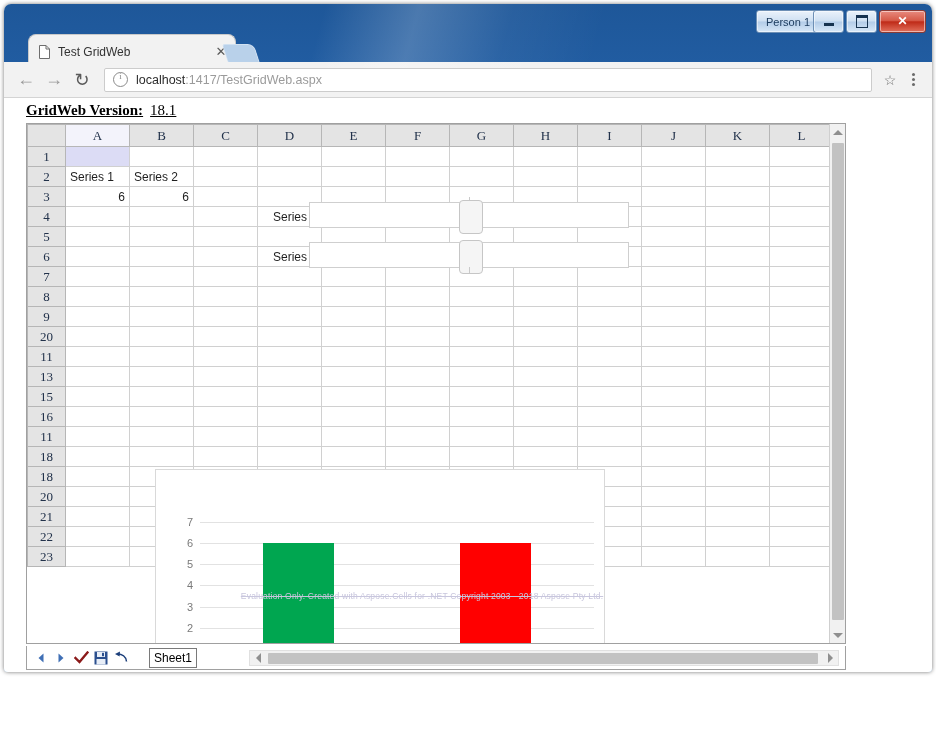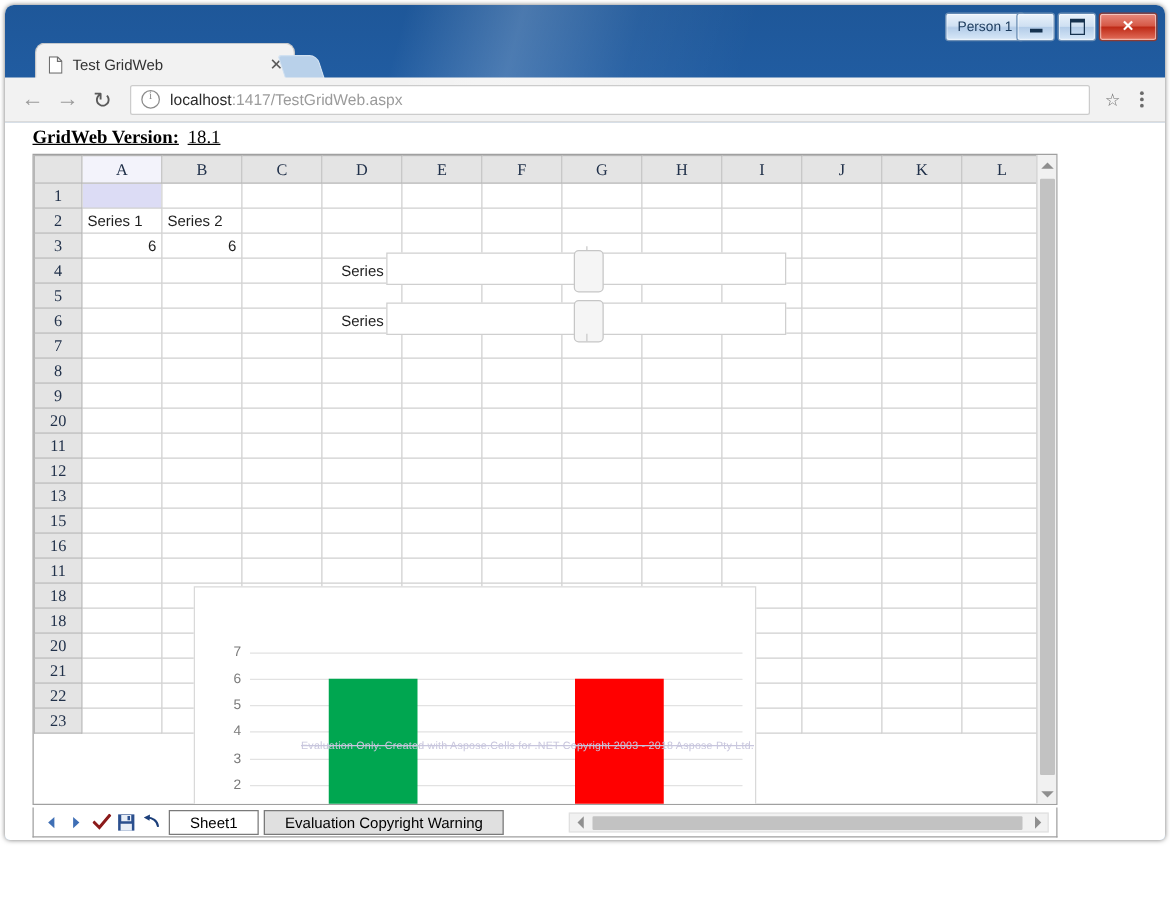--- a/index.html
+++ b/index.html
@@ -213,21 +213,21 @@
   #bottombar{
     position:absolute;left:22px;top:548px;width:820px;height:24px;
     border:1px solid #a0a0a0;border-top:none;background:#ffffff;
     box-sizing:border-box;display:flex;align-items:center;padding:0 4px;
   }
   .tbicon{
     width:20px;height:20px;display:flex;align-items:center;justify-content:center;
     flex:0 0 auto;
   }
   .sheet-tab{
-    height:18px;padding:0 16px;margin-left:4px;
+    height:18px;padding:0 4px;margin-left:18px;
     border:1px solid #7a7a7a;background:#ffffff;
     font-size:12px;color:#000;display:flex;align-items:center;flex:0 0 auto;
   }
   .sheet-tab.warn{background:#e0e0e0;}
   #hscroll{
     flex:1 1 auto;height:16px;margin-left:52px;margin-right:2px;
     background:#f1f1f1;border:1px solid #e0e0e0;box-sizing:border-box;
     position:relative;
   }
   #hscroll .harrow{
@@ -470,35 +470,20 @@
                 <td></td>
                 <td></td>
                 <td></td>
                 <td></td>
                 <td></td>
                 <td></td>
                 <td></td>
               </tr>
               <tr>
                 <th class="rowhdr">11</th>
-                <td></td>
-                <td></td>
-                <td></td>
-                <td></td>
-                <td></td>
-                <td></td>
-                <td></td>
-                <td></td>
-                <td></td>
-                <td></td>
-                <td></td>
-                <td></td>
-              </tr>
-              <tr>
-                <th class="rowhdr">12</th>
                 <td></td>
                 <td></td>
                 <td></td>
                 <td></td>
                 <td></td>
                 <td></td>
                 <td></td>
                 <td></td>
                 <td></td>
                 <td></td>
@@ -734,23 +719,20 @@
         </div>
         <div class="tbicon">
           <svg width="15" height="13" viewBox="0 0 15 13">
             <path d="M12.5 10.5 C12 5.5 8 3 3.5 3" fill="none" stroke="#1c3f7a" stroke-width="1.6"></path>
             <path d="M1 3 L6 0.6 L5.6 5.6 Z" fill="#1c3f7a"></path>
           </svg>
         </div>
         <div class="sheet-tab">
           <span>Sheet1</span>
         </div>
-        <div class="sheet-tab warn">
-          <span>Evaluation Copyright Warning</span>
-        </div>
         <div id="hscroll">
           <div class="harrow left">
               <span class="caret-l"></span>
             </div>
           <div id="hthumb"></div>
           <div class="harrow right">
               <span class="caret-r"></span>
             </div>
         </div>
       </div>

